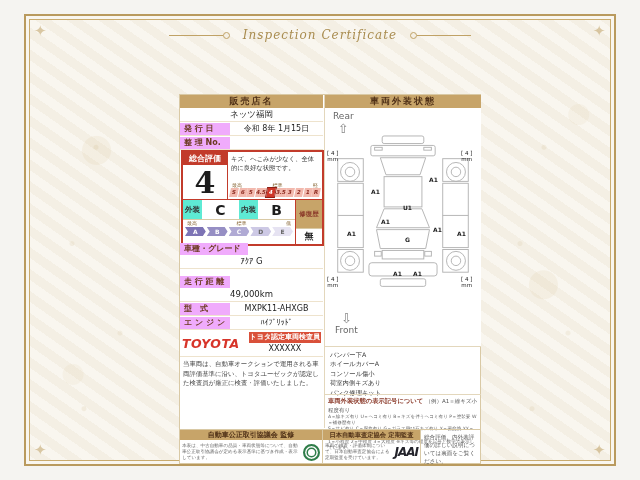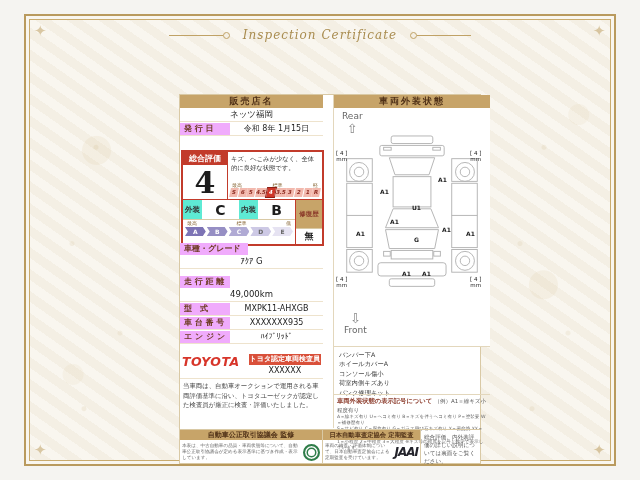--- a/index.html
+++ b/index.html
@@ -45,21 +45,21 @@
   .line.l::after{right:-7px;} .line.r::after{left:-7px;}
   .title-sub .txt{
     font-family:"DejaVu Serif","Liberation Serif",serif;
     font-style:italic;font-size:12px;color:#a98c4f;letter-spacing:1px;
   }
 
   
   .content{position:absolute;left:154px;top:79px;width:300px;height:368px;background:#fff;
     outline:1px solid #d9c9a5;}
   .col-left{position:absolute;left:0;top:0;width:143px;height:333px;}
-  .col-right{position:absolute;left:153px;top:0;width:156px;height:333px;border-left:1px solid #e3d7bc;}
+  .col-right{position:absolute;left:144px;top:0;width:156px;height:333px;border-left:1px solid #e3d7bc;}
 
   .hdr{background:#c7a469;color:#503117;font-weight:bold;font-size:9px;
     text-align:center;line-height:13px;height:13px;letter-spacing:2px;}
   .chip{display:inline-block;background:#f0abfc;color:#6b3a1f;font-weight:bold;
     font-size:8px;line-height:12px;padding:0 4px;min-width:50px;box-sizing:border-box;}
   .valline{font-size:8.5px;color:#222;text-align:center;line-height:13px;}
   .rowline{display:flex;align-items:center;border-bottom:1px solid #eee3cd;height:13px;}
   .rowline .v{flex:1;text-align:center;font-size:8px;color:#222;}
 
   
@@ -90,21 +90,21 @@
   .repair-col{width:26px;border-left:1.5px solid #c23b2b;display:flex;flex-direction:column;}
   .repair-col .rl{background:#c7a469;color:#8b3a2a;font-size:6.5px;font-weight:bold;
     text-align:center;flex:1;display:flex;align-items:center;justify-content:center;}
   .repair-col .rv{background:#fff;border-top:1px solid #d9c9a5;font-size:9px;font-weight:bold;
     color:#222;text-align:center;line-height:15px;height:15px;}
 
   
   .field{border-bottom:1px solid #eee3cd;}
   .toyota-row{display:flex;align-items:center;gap:9px;padding:2px 2px;border-bottom:1px solid #eee3cd;}
   .toyota-logo{color:#d7352a;font-weight:bold;font-size:12.5px;letter-spacing:.5px;font-style:italic;}
-  .cert-wrap{flex:1;text-align:center;margin-top:8px;}
+  .cert-wrap{flex:1;text-align:center;}
   .cert-bar{background:#d9503a;color:#fff;font-size:7px;font-weight:bold;line-height:11px;}
   .cert-no{font-size:8px;color:#222;line-height:11px;}
   .disclaimer{font-size:6.4px;line-height:1.5;color:#444;padding:3px 3px;}
 
   
   .diagram{position:absolute;left:0;top:13px;width:156px;height:238px;background:#fff;}
   .dir-block{position:absolute;font-size:9px;color:#666;text-align:center;line-height:1.1;}
   .dir-block .arrow{font-size:13px;color:#888;display:block;}
   .rear-block{left:8px;top:4px;} .front-block{left:10px;top:204px;}
   .car-svg{position:absolute;left:8px;top:26px;}
@@ -150,20 +150,24 @@
 
   <div class="content">
 
     <div class="col-left">
       <div class="hdr">販売店名</div>
       <div class="valline field">ネッツ福岡</div>
       <div class="rowline">
         <span class="chip">発 行 日</span>
         <span class="v">令和 8年 1月15日</span>
       </div>
+      <div class="rowline">
+        <span class="chip">整 理 No.</span>
+        <span class="v"></span>
+      </div>
 
       <div class="eval-box">
         <div class="ev-r1">
           <div class="ev-left">
             <div class="lbl">総合評価</div>
             <div class="grade">4</div>
           </div>
           <div class="ev-right">
             <div class="ev-comment">キズ、へこみが少なく、全体的に良好な状態です。</div>
             <div class="scale-lbls">
@@ -220,24 +224,20 @@
           <span class="chip" style="min-width:68px;">車種・グレード</span>
           <div class="valline">ｱｸｱ G</div>
         </div>
         <div class="field">
           <span class="chip">走 行 距 離</span>
           <div class="valline">49,000km</div>
         </div>
         <div class="rowline">
           <span class="chip">型　式</span>
           <span class="v">MXPK11-AHXGB</span>
-        </div>
-        <div class="rowline">
-          <span class="chip">車 台 番 号</span>
-          <span class="v">XXXXXXX935</span>
         </div>
         <div class="rowline">
           <span class="chip">エ ン ジ ン</span>
           <span class="v">ﾊｲﾌﾞﾘｯﾄﾞ</span>
         </div>
         <div class="toyota-row">
           <span class="toyota-logo">TOYOTA</span>
           <span class="cert-wrap">
             <span class="cert-bar" style="display:block;">トヨタ認定車両検査員</span>
             <span class="cert-no" style="display:block;">XXXXXX</span>

